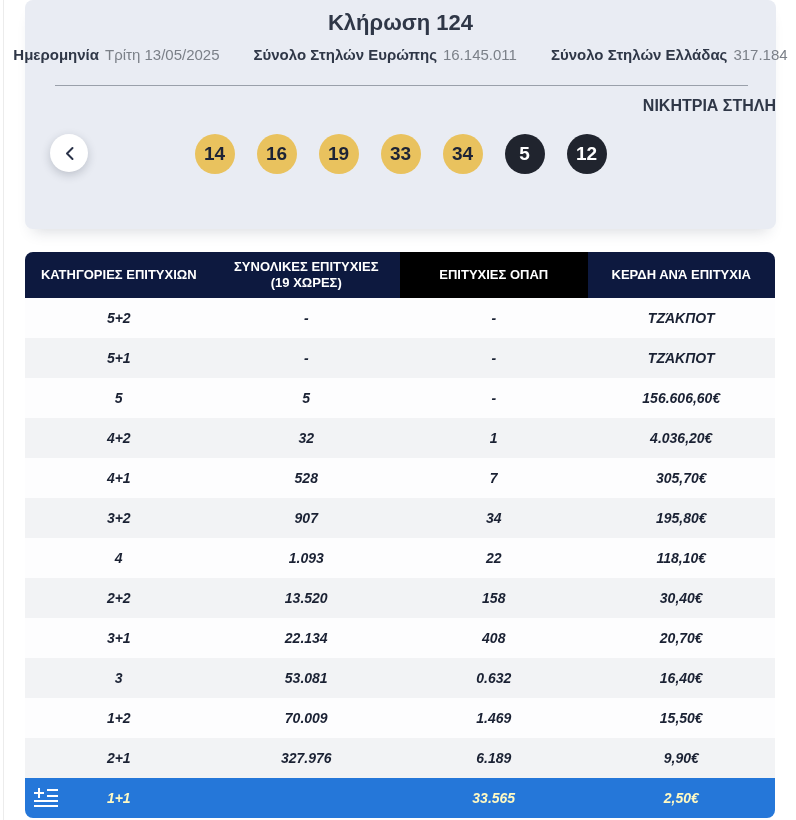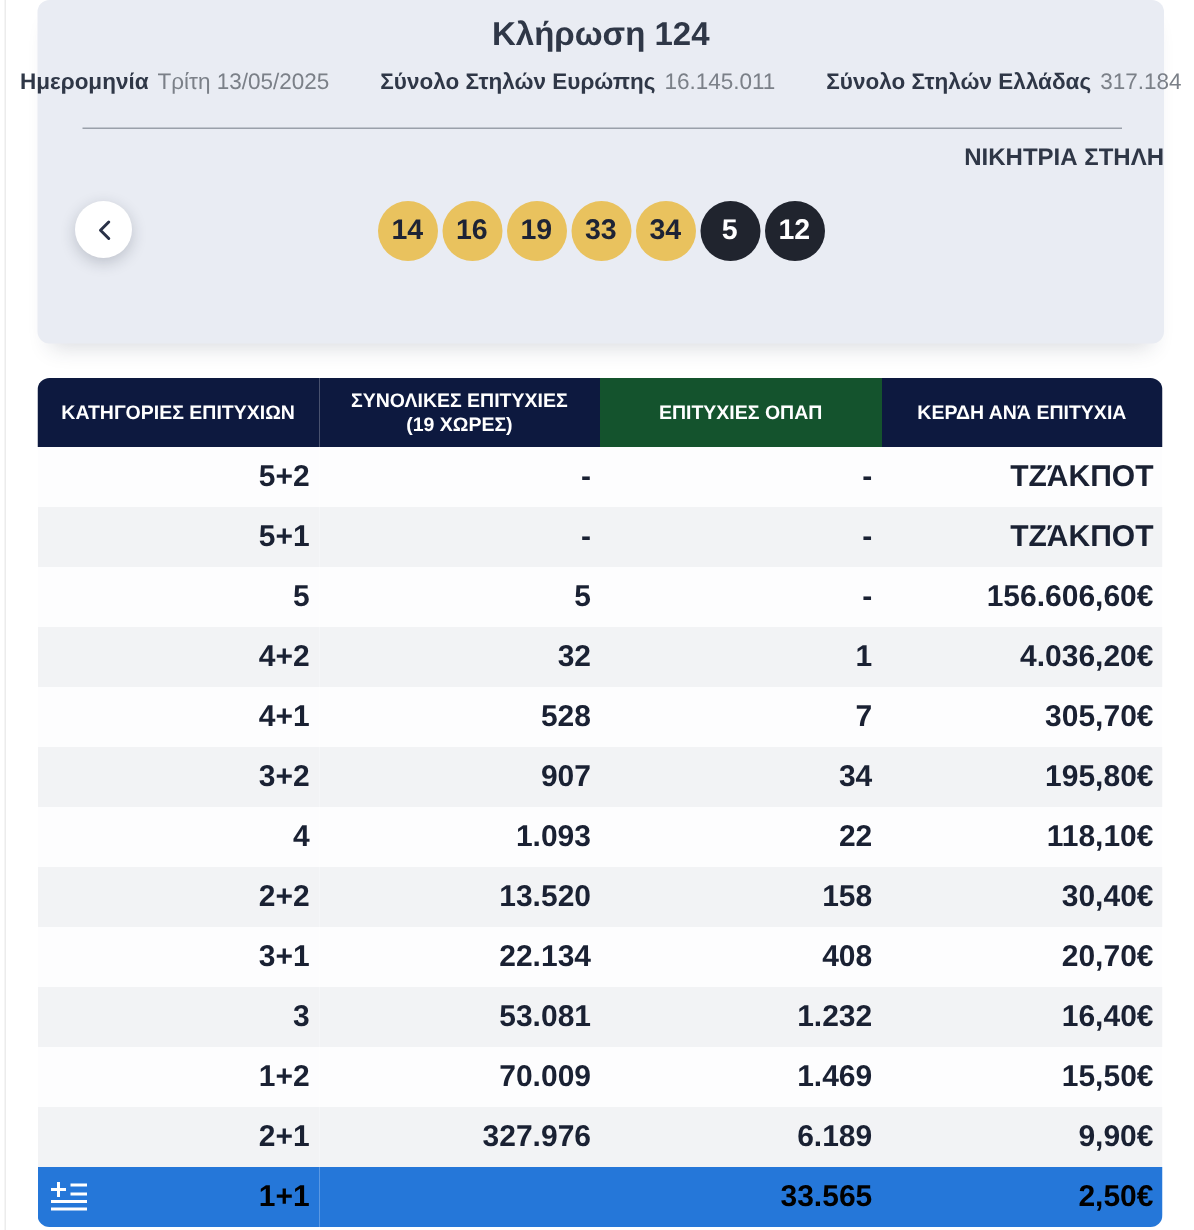--- a/index.html
+++ b/index.html
@@ -36,50 +36,50 @@
     margin-top:11px;text-align:right;
     font-size:16px;font-weight:bold;color:#2f3747;height:18px;line-height:18px;
   }
   .prev-btn{
     position:absolute;left:25px;top:134px;width:38px;height:38px;border-radius:50%;
     background:#ffffff;border:none;cursor:pointer;
     box-shadow:0 3px 10px rgba(30,40,60,.22);
     display:flex;align-items:center;justify-content:center;padding:0;
   }
   .balls-row{
-    margin-top:19px;display:flex;justify-content:center;gap:3px;
+    margin-top:19px;display:flex;justify-content:center;gap:22px;
   }
   .ball{
     width:40px;height:40px;border-radius:50%;
     display:flex;align-items:center;justify-content:center;
     font-size:19px;font-weight:bold;
   }
   .ball.main{background:#e9c25e;color:#1d2335;}
   .ball.bonus{background:#20242e;color:#ffffff;}
 
   
   .table-wrap{
     position:absolute;left:25px;top:252px;width:750px;
     border-radius:8px;overflow:hidden;
   }
   table.results{border-collapse:collapse;width:100%;table-layout:fixed;}
   table.results th{
     background:#0d193f;color:#ffffff;
     font-size:13px;font-weight:bold;height:46px;
     text-align:center;vertical-align:middle;line-height:16px;padding:0 6px;
   }
-  table.results th.opap-col{background:#14532d;}
+  table.results th.opap-col{background:#000000;}
   table.results td{
-    height:40px;text-align:right;vertical-align:middle;
-    font-size:20px;font-weight:bold;color:#1a2133;padding:0 6px;
+    height:40px;text-align:center;vertical-align:middle;
+    font-size:14px;font-weight:bold;color:#1a2133;padding:0 6px;font-style:italic;
   }
   table.results tbody tr:nth-child(odd){background:#fdfdfe;}
   table.results tbody tr:nth-child(even){background:#f2f3f5;}
   table.results tbody tr.highlight{background:#2577d9;}
-  table.results tbody tr.highlight td{color:#000000;}
+  table.results tbody tr.highlight td{color:#fef9c3;}
   td.cat-cell{position:relative;}
   .flag-icon{
     position:absolute;left:8px;top:50%;transform:translateY(-50%);
     width:26px;height:22px;display:block;
   }
 </style>
 </head>
 <body>
 
 <div class="edge-line"></div>
@@ -186,21 +186,21 @@
       </tr>
       <tr>
         <td class="cat-cell">3+1</td>
         <td>22.134</td>
         <td>408</td>
         <td>20,70€</td>
       </tr>
       <tr>
         <td class="cat-cell">3</td>
         <td>53.081</td>
-        <td>1.232</td>
+        <td>0.632</td>
         <td>16,40€</td>
       </tr>
       <tr>
         <td class="cat-cell">1+2</td>
         <td>70.009</td>
         <td>1.469</td>
         <td>15,50€</td>
       </tr>
       <tr>
         <td class="cat-cell">2+1</td>

